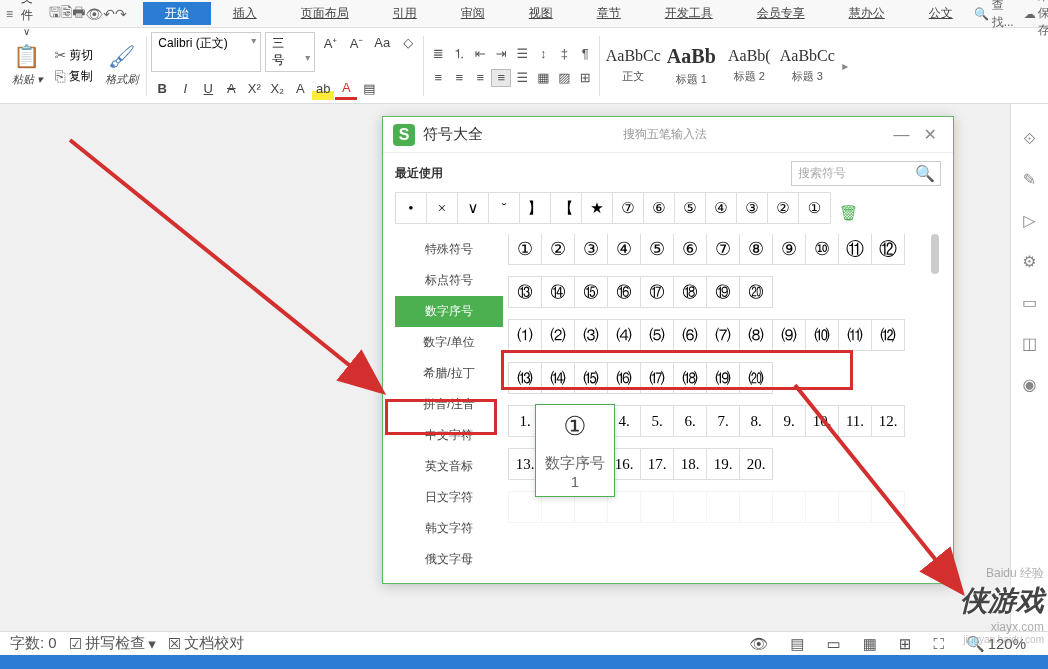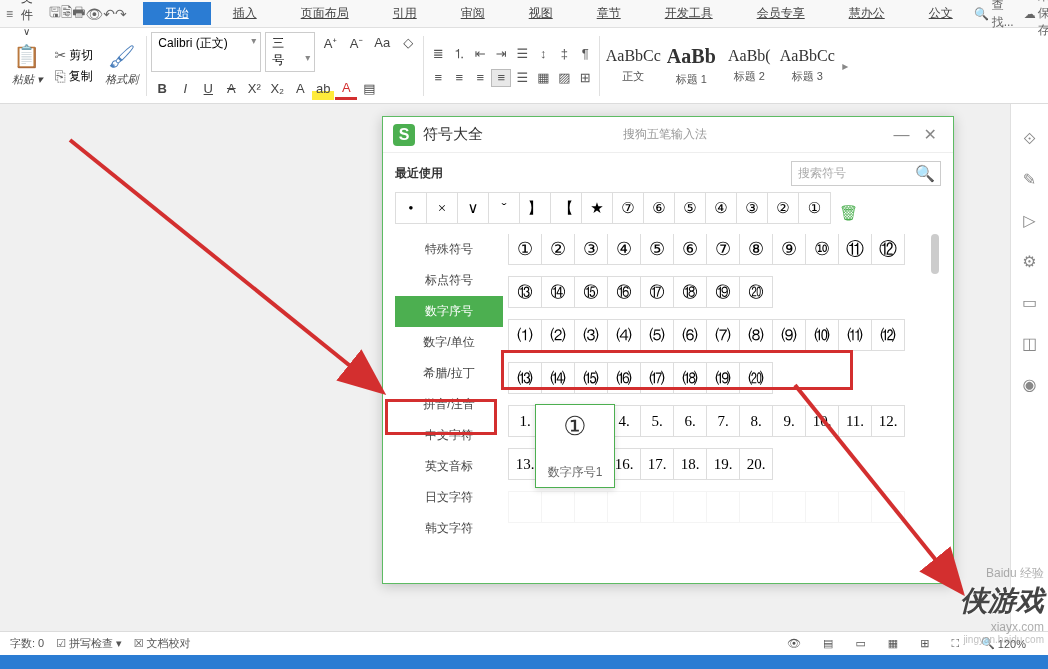--- a/index.html
+++ b/index.html
@@ -32,21 +32,21 @@
 .align-box.sel { background: #e8e8e8; border: 1px solid #bbb; }
 .style-box { width: 58px; height: 60px; border: 1px solid transparent; display: flex; flex-direction: column; align-items: center; justify-content: center; cursor: pointer; padding: 2px; }
 .style-sample { font-size: 16px; font-family: "Times New Roman"; color: #333; }
 .style-sample.bold { font-weight: bold; font-size: 20px; }
 .style-lbl { font-size: 11px; color: #555; margin-top: 4px; }
 
 .doc-area { position: absolute; top: 104px; left: 0; right: 38px; bottom: 24px; background: #f0f0f0; overflow: hidden; }
 .right-panel { position: absolute; top: 104px; right: 0; width: 38px; bottom: 24px; background: #fff; border-left: 1px solid #e0e0e0; display: flex; flex-direction: column; align-items: center; padding-top: 26px; gap: 22px; }
 .rp-icon { font-size: 16px; color: #888; cursor: pointer; }
 
-.statusbar { position: absolute; bottom: 0; left: 0; right: 0; height: 24px; background: #fff; border-top: 1px solid #dcdcdc; display: flex; align-items: center; padding: 0 10px; font-size: 11px; color: #555; }
+.statusbar { position: absolute; bottom: 0; left: 0; right: 0; height: 24px; background: #fff; border-top: 1px solid #dcdcdc; display: flex; align-items: center; padding: 0 10px; font-size: 15px; color: #555; }
 .sb-item { margin-right: 12px; display: flex; align-items: center; gap: 3px; cursor: pointer; }
 .sb-right { margin-left: auto; display: flex; align-items: center; gap: 10px; }
 
 .symbol-dialog { position: absolute; top: 116px; left: 382px; width: 572px; height: 468px; background: #fff; border: 1px solid #5dbb63; box-shadow: 0 2px 12px rgba(0,0,0,0.2); z-index: 50; }
 .sd-title { height: 36px; display: flex; align-items: center; padding: 0 10px; border-bottom: 1px solid #eee; }
 .sd-logo { width: 22px; height: 22px; background: #4caf50; border-radius: 4px; color: #fff; display: flex; align-items: center; justify-content: center; font-weight: bold; margin-right: 8px; }
 .sd-title-txt { font-size: 15px; color: #333; }
 .sd-ime { font-size: 12px; color: #999; margin-left: 140px; }
 .sd-min { margin-left: auto; cursor: pointer; color: #888; padding: 0 8px; }
 .sd-close { cursor: pointer; color: #888; padding: 0 6px; font-size: 16px; }
@@ -64,21 +64,21 @@
 .sd-cat { padding: 7px 0; text-align: center; font-size: 12px; color: #444; cursor: pointer; }
 .sd-cat.active { background: #4caf50; color: #fff; }
 .sd-grid-wrap { flex: 1; padding-left: 6px; overflow: hidden; position: relative; }
 .sd-grid { display: flex; flex-wrap: wrap; gap: 0; margin-bottom: 12px; }
 .sd-grid .gcell { width: 34px; height: 32px; border: 1px solid #ddd; margin: -1px 0 0 -1px; display: flex; align-items: center; justify-content: center; font-size: 15px; cursor: pointer; font-family: "SimSun", serif; background: #fff; }
 .sd-grid.first-row .gcell { font-size: 18px; }
 .red-box1 { border: 3px solid #d32f2f; position: absolute; pointer-events: none; }
 .red-box-cats { left: 385px; top: 399px; width: 112px; height: 36px; z-index: 60; }
 .tooltip { position: absolute; left: 535px; top: 404px; width: 80px; background: #fff; border: 1px solid #4caf50; padding: 6px; z-index: 70; text-align: center; box-shadow: 0 2px 6px rgba(0,0,0,0.15); }
 .tooltip-sym { font-size: 26px; font-family: "SimSun"; color: #333; }
-.tooltip-lbl { font-size: 12px; color: #666; margin-top: 22px; }
+.tooltip-lbl { font-size: 15px; color: #666; margin-top: 12px; }
 .scroll-thumb { position: absolute; right: 2px; top: 0; width: 8px; height: 40px; background: #ccc; border-radius: 4px; }
 
 .arrow { position: absolute; z-index: 55; pointer-events: none; }
 .watermark { position: absolute; right: 4px; bottom: 24px; z-index: 80; pointer-events: none; text-align: right; }
 .wm1 { font-size: 12px; color: rgba(120,120,120,0.6); }
 .wm2 { font-size: 28px; color: #444; font-weight: bold; font-style: italic; text-shadow: 0 0 4px #fff; }
 .wm3 { font-size: 10px; color: rgba(150,150,150,0.6); }
 </style>
 </head>
 <body>
@@ -282,20 +282,21 @@
           <div class="sd-cat">特殊符号</div>
           <div class="sd-cat">标点符号</div>
           <div class="sd-cat active">数字序号</div>
           <div class="sd-cat">数字/单位</div>
           <div class="sd-cat">希腊/拉丁</div>
           <div class="sd-cat">拼音/注音</div>
           <div class="sd-cat">中文字符</div>
           <div class="sd-cat">英文音标</div>
           <div class="sd-cat">日文字符</div>
           <div class="sd-cat">韩文字符</div>
+          <div class="sd-cat">俄文字母</div>
         </div>
       <div class="sd-grid-wrap">
         <div class="sd-grid first-row" id="row-circled" style="position:relative">
             <div class="gcell">①</div>
             <div class="gcell">②</div>
             <div class="gcell">③</div>
             <div class="gcell">④</div>
             <div class="gcell">⑤</div>
             <div class="gcell">⑥</div>
             <div class="gcell">⑦</div>

